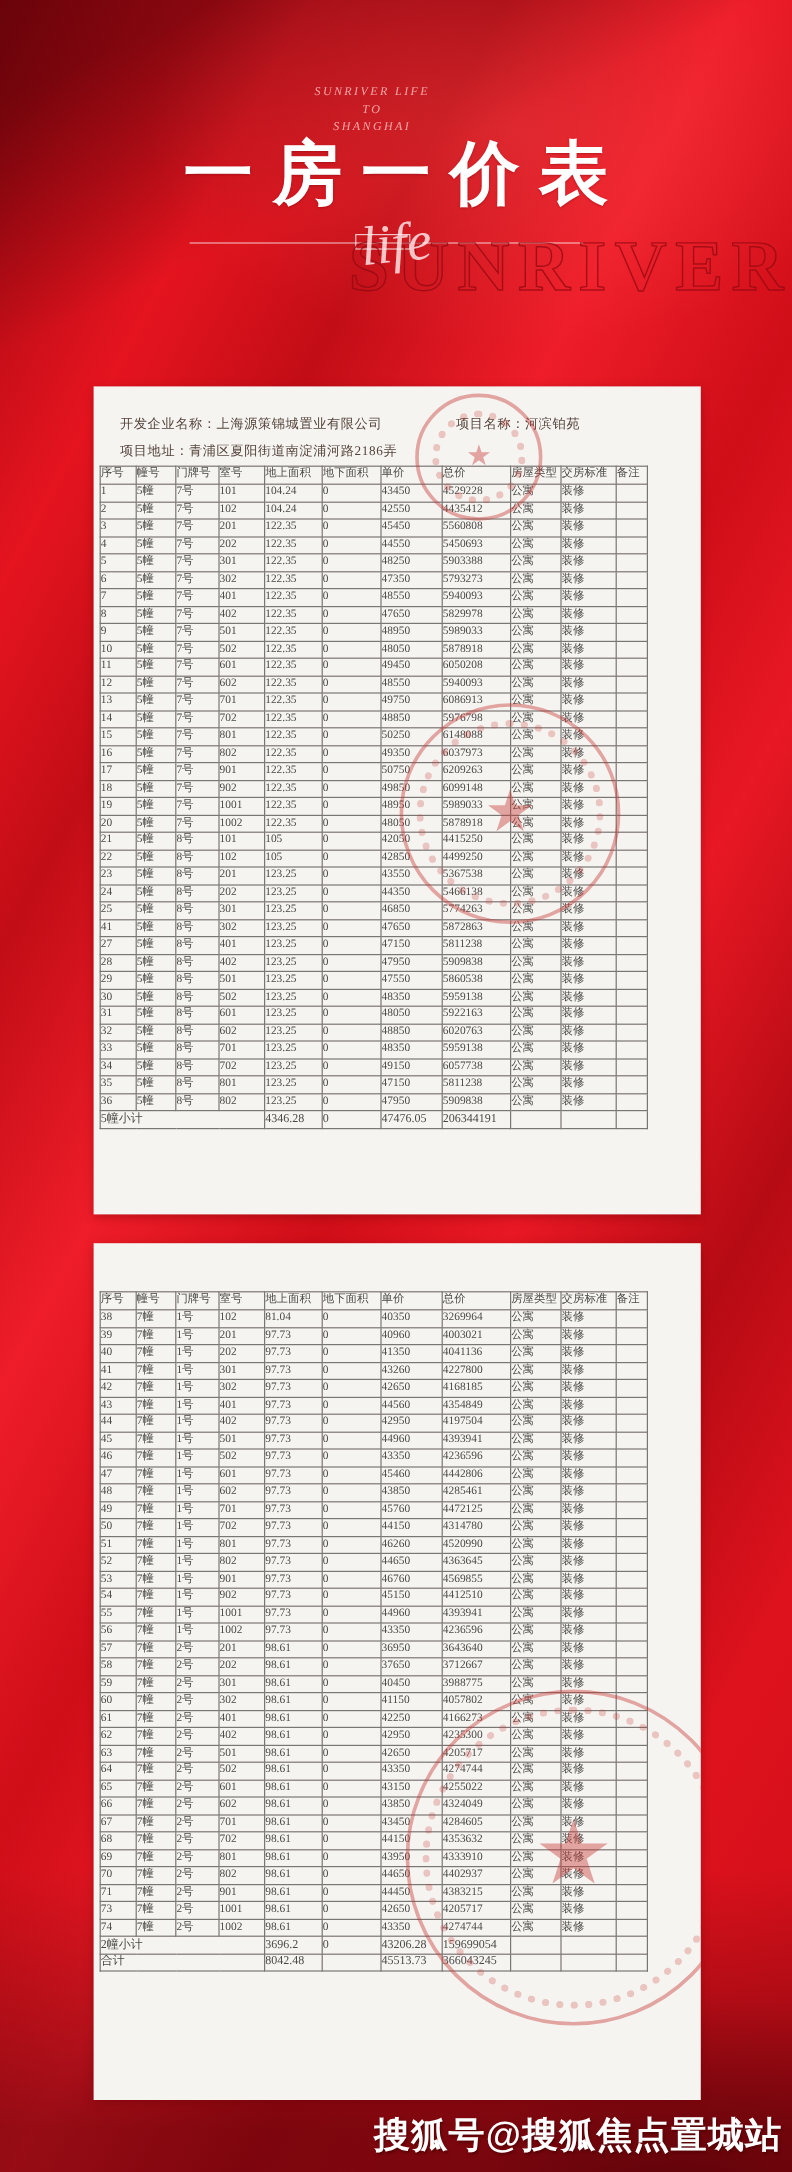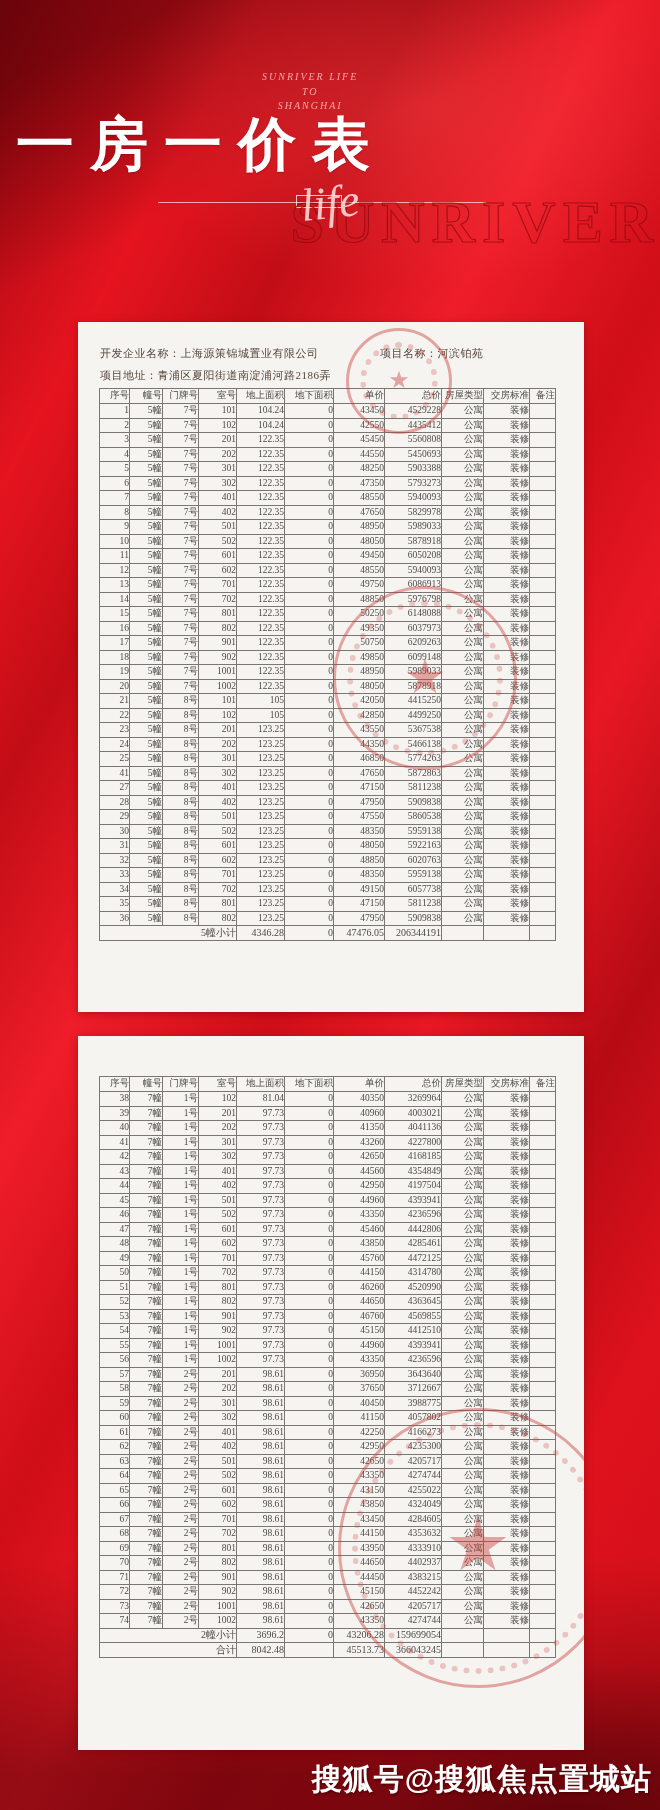--- a/index.html
+++ b/index.html
@@ -21,21 +21,21 @@
         #8d060e 0%, #bb0c16 7%, #e5141f 16%, #c20d16 26%, #ee1d29 38%,
         #cf0e18 50%, #e81824 60%, #b60b14 72%, #de121d 84%, #cf0e18 100%);
   }
   .tagline {
     position:absolute; top:70px; left:0; width:94%;
     text-align:center; color:rgba(255,190,190,.85);
     font-style:italic; font-size:10px; letter-spacing:2px; line-height:1.45;
   }
   .main-title {
     position:absolute; top:106px; left:0; width:100%;
-    text-align:left; color:#ffffff; font-weight:bold;
+    text-align:center; color:#ffffff; font-weight:bold;
     font-size:58px; letter-spacing:16px; text-indent:16px;
     font-family:"Liberation Sans","DejaVu Sans",sans-serif;
     text-shadow:0 1px 2px rgba(120,0,8,.4);
   }
   .divider { position:absolute; top:202px; left:158px; width:328px; height:1px; background:rgba(255,255,255,.65); }
   .divider-box { position:absolute; top:195px; left:296px; width:46px; height:13px; border:1px solid rgba(255,255,255,.75); }
   .watermark-word {
     position:absolute; top:188px; left:0; width:100%; text-align:right;
     font-size:60px; font-weight:bold; letter-spacing:7px;
     color:transparent; -webkit-text-stroke:1.2px rgba(150,10,18,.8);
@@ -50,23 +50,23 @@
     background:#f6f4f1; overflow:hidden;
     box-shadow:0 2px 8px rgba(100,0,6,.4);
   }
   .card1 { top:322px; height:690px; }
   .card2 { top:1036px; height:714px; }
   .info-line { position:absolute; font-size:11px; color:#55453c; letter-spacing:.5px; white-space:nowrap; }
   .info-dev  { left:22px; top:24px; }
   .info-proj { left:302px; top:24px; }
   .info-addr { left:22px; top:46px; }
   table.price-table {
-    position:absolute; left:21px; width:456px;
+    position:absolute; left:5px; width:456px;
     border-collapse:collapse; table-layout:fixed;
-    font-size:9.5px; color:#4c4a48; text-align:right;
+    font-size:9.5px; color:#4c4a48; text-align:left;
   }
   .card1 table.price-table { top:66px; }
   .card2 table.price-table { top:40px; }
   .price-table th, .price-table td {
     border:1px solid #7a7674; height:14.5px; line-height:1;
     padding:0; overflow:hidden; white-space:nowrap; font-weight:normal;
   }
   .price-table th { height:15px; }
   .price-table tr.sum td { font-size:10px; }
   
@@ -1094,33 +1094,20 @@
           <td>901</td>
           <td>98.61</td>
           <td>0</td>
           <td>44450</td>
           <td>4383215</td>
           <td>公寓</td>
           <td>装修</td>
           <td></td>
         </tr>
         <tr>
-          <td>72</td>
-          <td>7幢</td>
-          <td>2号</td>
-          <td>902</td>
-          <td>98.61</td>
-          <td>0</td>
-          <td>45150</td>
-          <td>4452242</td>
-          <td>公寓</td>
-          <td>装修</td>
-          <td></td>
-        </tr>
-        <tr>
           <td>73</td>
           <td>7幢</td>
           <td>2号</td>
           <td>1001</td>
           <td>98.61</td>
           <td>0</td>
           <td>42650</td>
           <td>4205717</td>
           <td>公寓</td>
           <td>装修</td>

